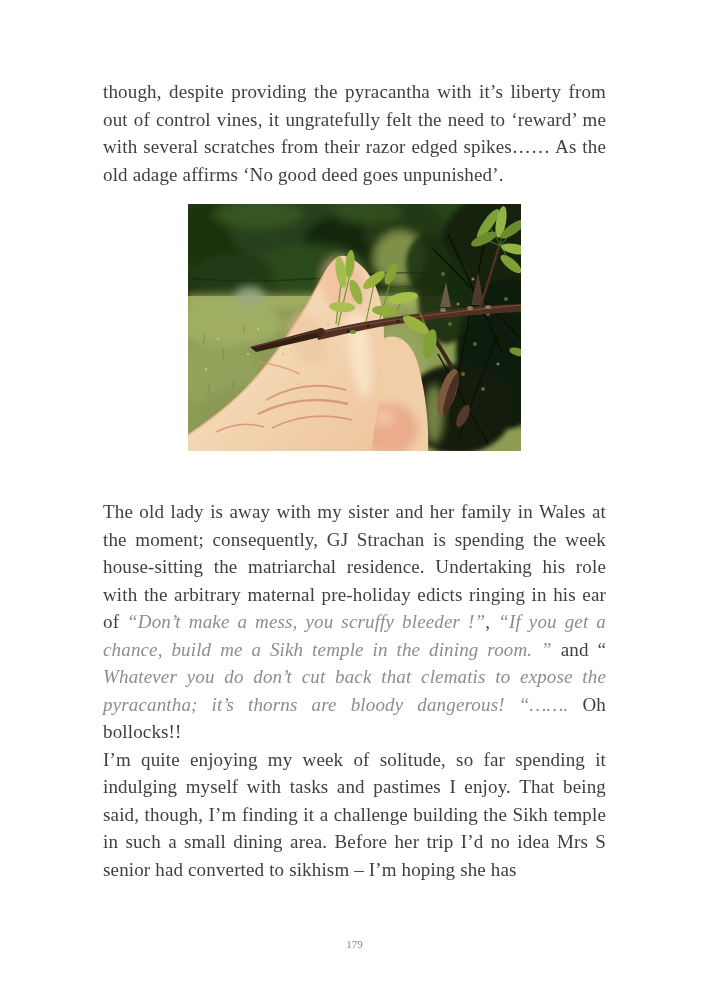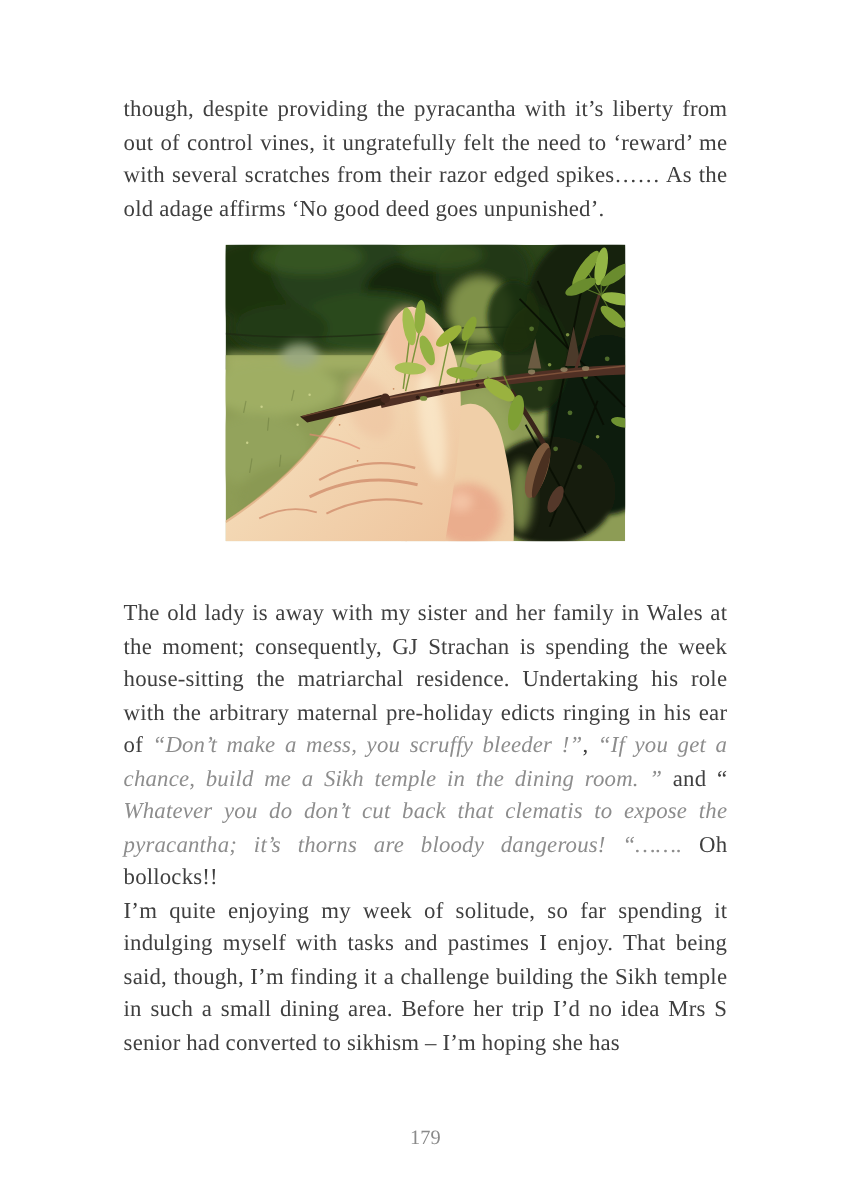--- a/index.html
+++ b/index.html
@@ -34,21 +34,21 @@
   .seg-italic{font-style:italic;color:var(--quote-color);}
   .photo-figure{
     width:333px;height:247px;
     margin:0 auto 47px auto;
     padding:0;
   }
   .photo-figure svg{display:block;width:333px;height:247px;}
   .page-number{
     position:absolute;left:0;right:0;top:938px;
     text-align:center;
-    font-size:17px;
+    font-size:11px;
     color:var(--pagenum-color);
   }
 </style>
 </head>
 <body>
 
 <div class="page">
   <div class="text-block">
 
     <p class="body-par par-intro"><span class="seg">though, despite providing the pyracantha with it’s liberty from out of control vines, it ungratefully felt the need to ‘reward’ me with several scratches from their razor edged spikes…… As the old adage affirms ‘No good deed goes unpunished’.</span></p>

